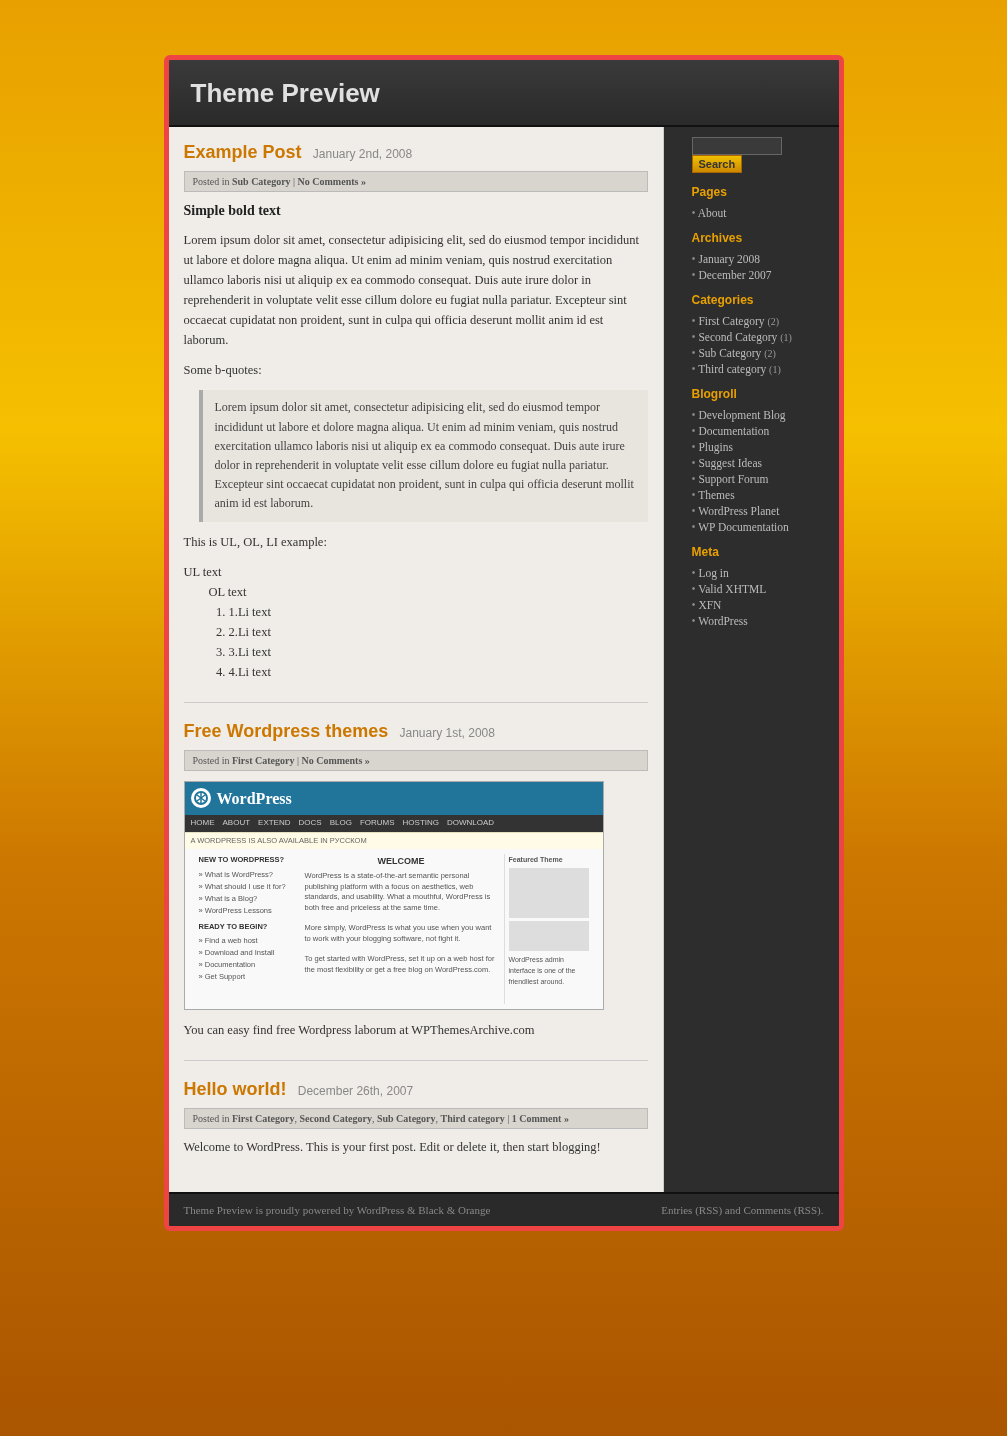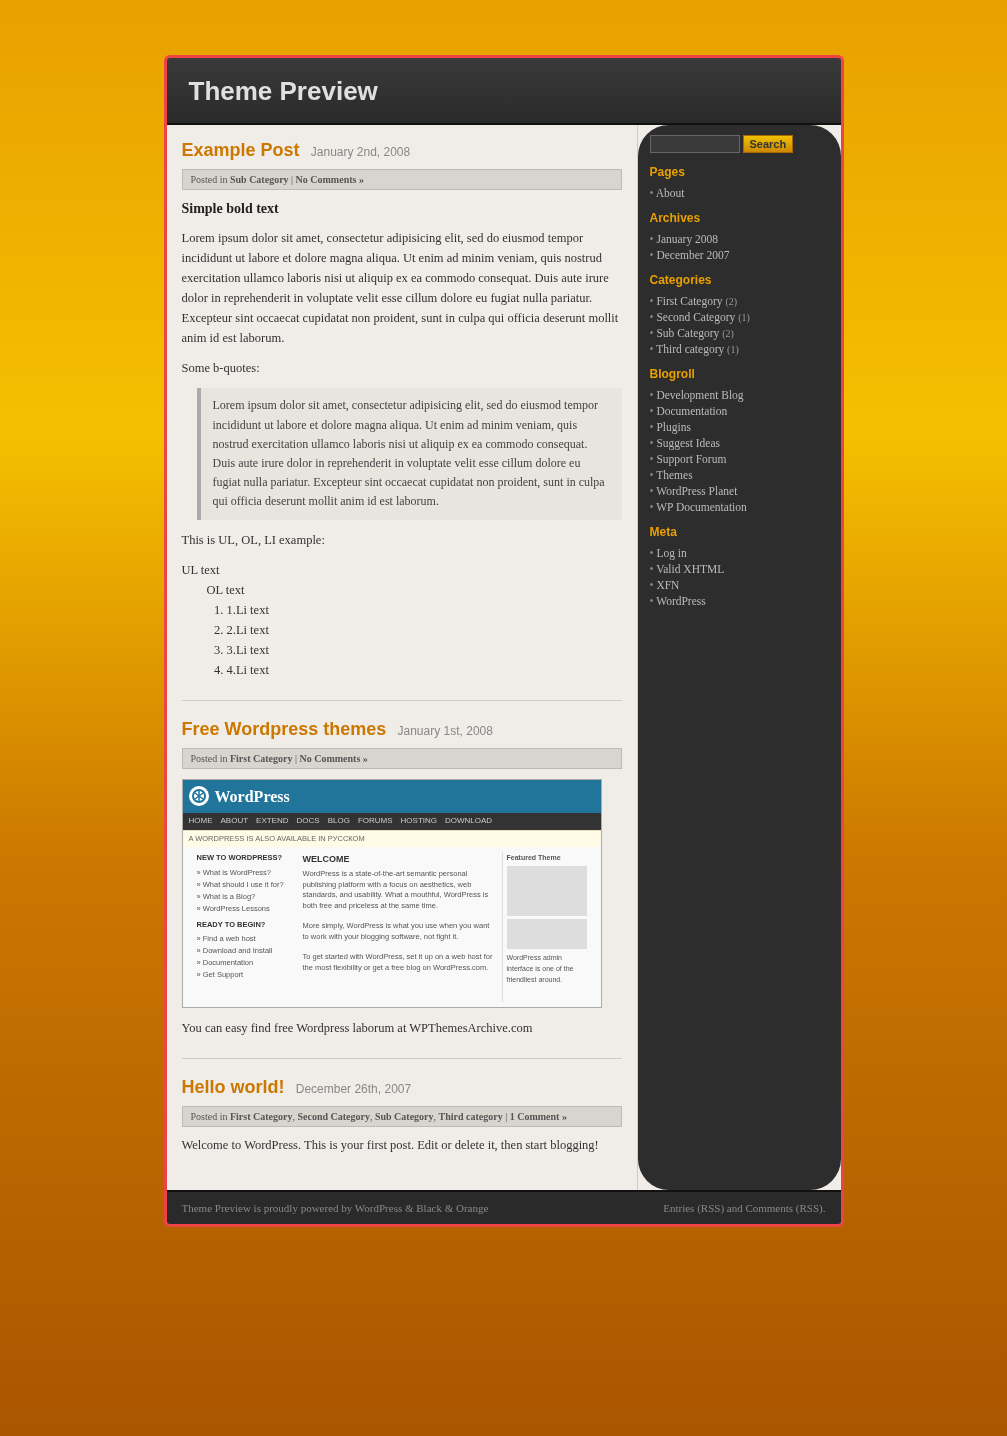--- a/index.html
+++ b/index.html
@@ -10,21 +10,21 @@
       color: #333;
       min-height: 1436px;
     }
     .outer-wrap {
       width: 680px;
       margin: 0 auto;
       padding: 55px 0 0 0;
     }
     .site-box {
       background: #8b5cf6;
-      border: 3px solid #ef4444;
+      border: 5px solid #ef4444;
       border-radius: 6px;
       overflow: hidden;
     }
     .site-header {
       background: linear-gradient(180deg, #3a3a3a 0%, #2a2a2a 100%);
       padding: 18px 22px 16px 22px;
       border-bottom: 2px solid #111;
     }
     .site-header h1 {
       color: #e0e0e0;
@@ -36,26 +36,25 @@
       display: flex;
       background: #f0ede8;
     }
     .main-content {
       flex: 1;
       padding: 15px 15px 15px 15px;
       background: #f0ede8;
       border-right: 1px solid #ccc;
     }
     .sidebar {
-      width: 203px;
+      width: 175px;
       background: #2d2d2d;
-      padding: 10px 12px;
+      padding: 10px 28px;
       color: #ccc;
       font-size: 12px;
-      border-radius: 31px;
     }
 
     
     .post {
       margin-bottom: 20px;
     }
     .post-title {
       font-size: 18px;
       font-weight: bold;
       color: #cc7700;
@@ -231,20 +230,21 @@
       color: #555;
     }
     .wp-sim-right {
       flex: 1;
       font-size: 7.5px;
       color: #333;
     }
     .wp-sim-right h4 {
       font-size: 9px;
       margin-bottom: 3px;
+      text-align: center;
     }
     .wp-sim-right p {
       line-height: 1.4;
       color: #555;
     }
     .wp-sim-sidebar {
       width: 85px;
       font-size: 7px;
       color: #555;
       border-left: 1px solid #ddd;

